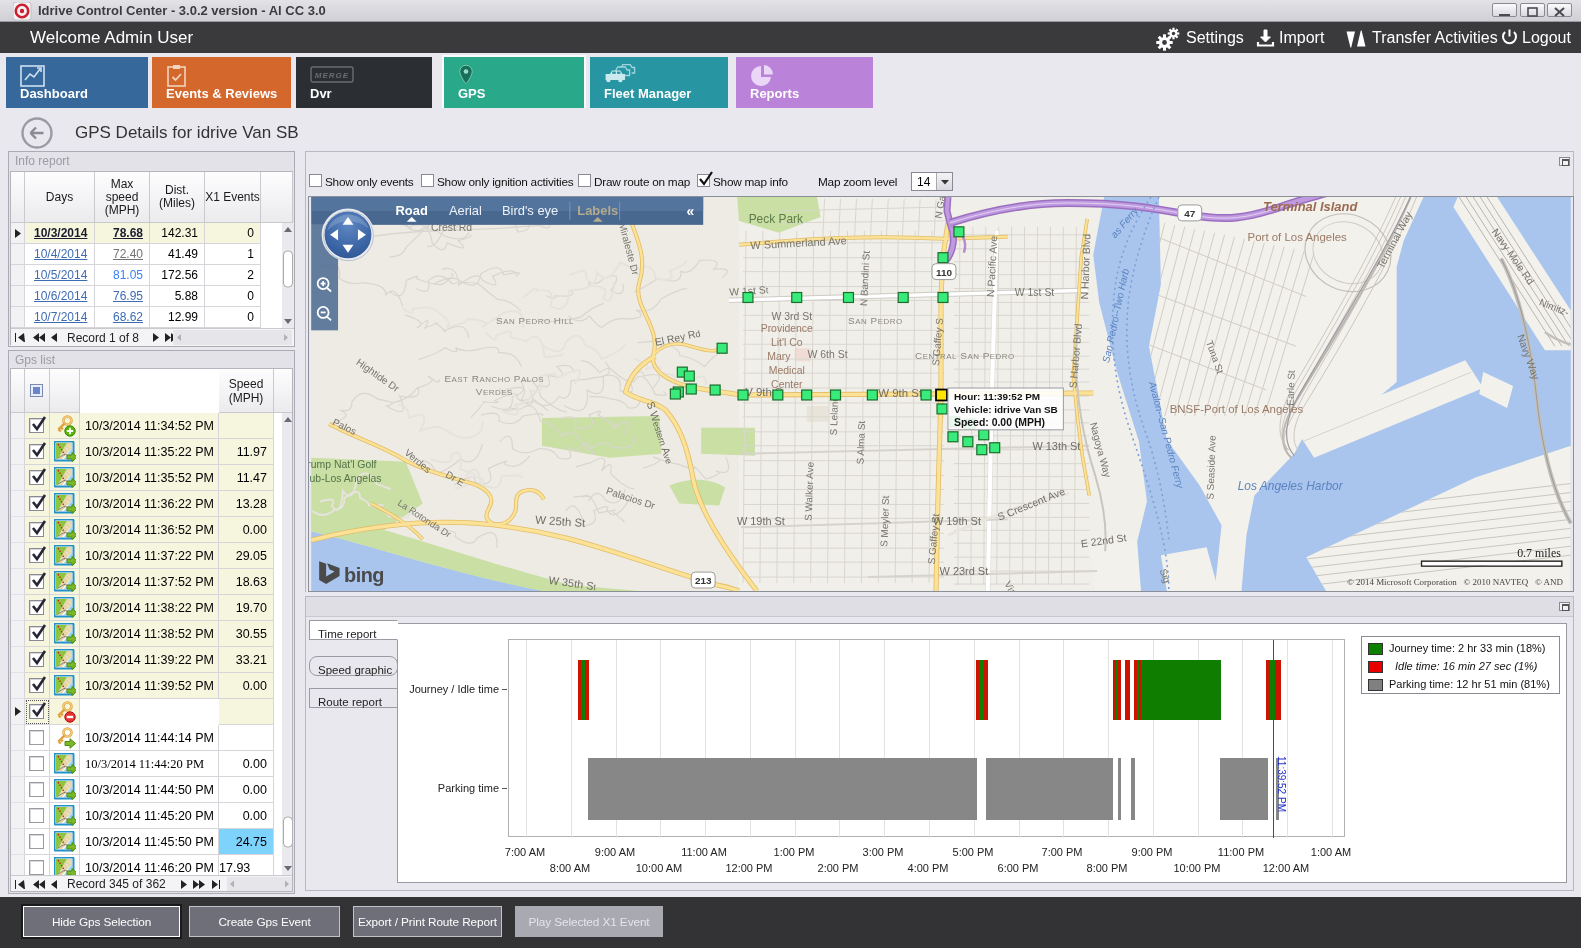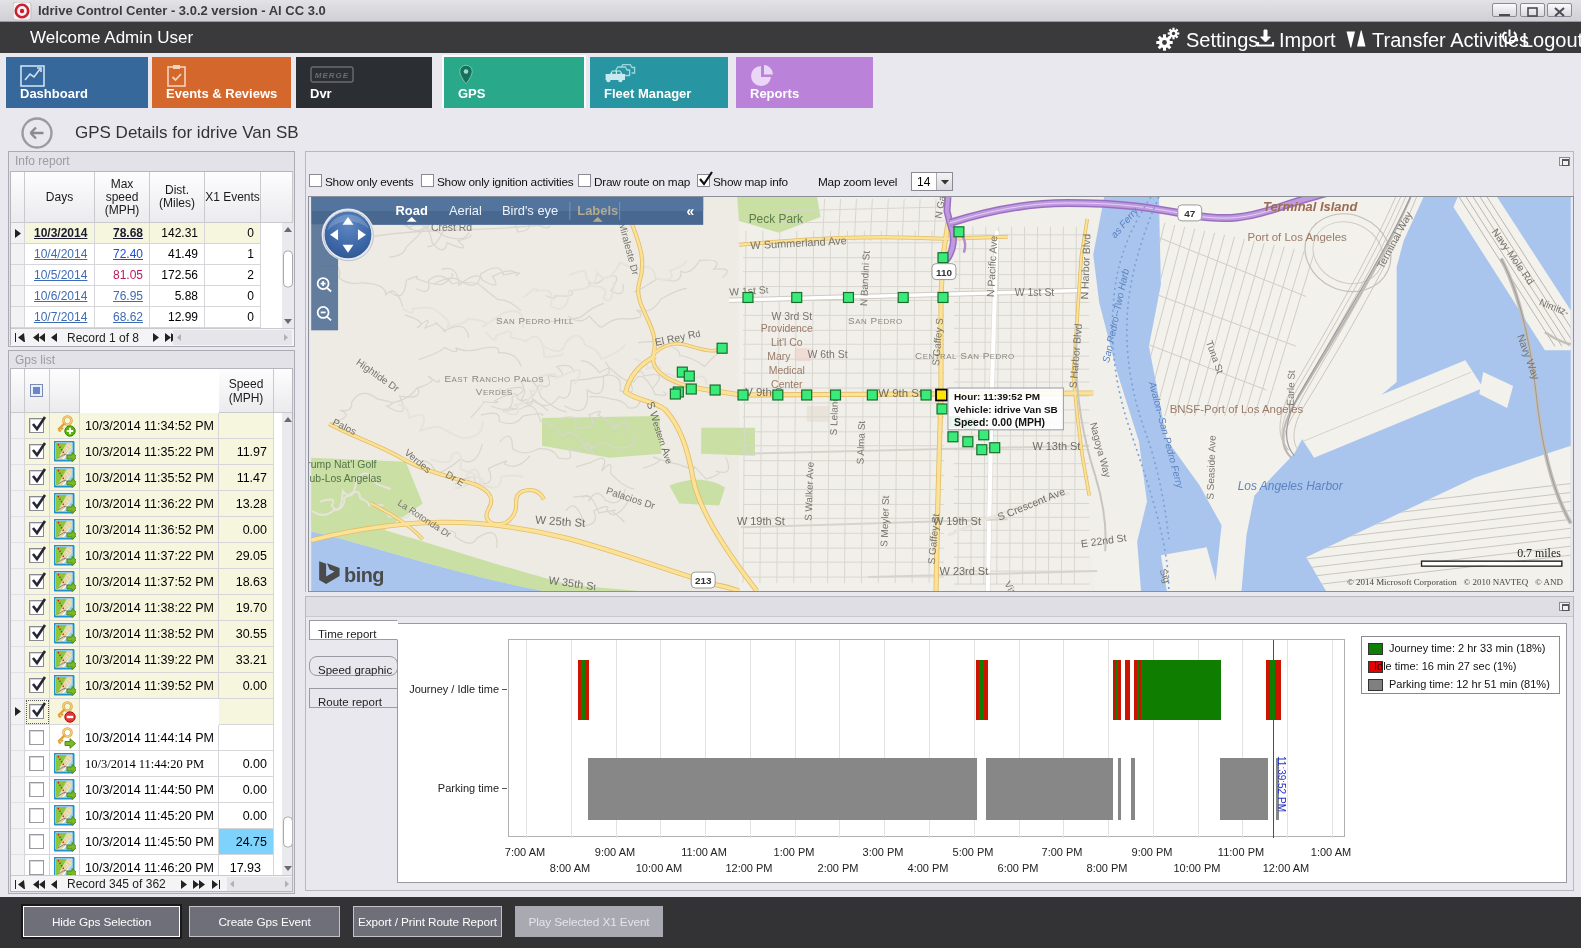--- a/index.html
+++ b/index.html
@@ -5,21 +5,21 @@
 html,body{width:1581px;height:948px;overflow:hidden;}
 body{font-family:"Liberation Sans",sans-serif;background:#e9e8ee;position:relative;}
 .abs{position:absolute;}
 
 #titlebar{left:0;top:0;width:1581px;height:22px;background:linear-gradient(#e3e2e6,#cfcfd5);border-bottom:1px solid #9a9aa2;}
 #titlebar .ttl{position:absolute;left:38px;top:3px;font-size:13px;font-weight:bold;color:#3c3c40;}
 .winbtn{position:absolute;top:3px;width:25px;height:14px;background:linear-gradient(#fbfbfc,#d9d9df);border:1px solid #8a8a94;border-radius:2px;}
 
 #welcome{left:0;top:22px;width:1581px;height:31px;background:#3a3a3c;color:#fff;}
 #welcome .wt{position:absolute;left:30px;top:6px;font-size:17px;}
-.topmenu{position:absolute;top:7px;color:#fff;font-size:20px;}
+.topmenu{position:absolute;top:7px;color:#fff;font-size:16px;}
 
 .tab{position:absolute;top:57px;height:51px;color:#fff;}
 .tab .lbl{position:absolute;left:14px;bottom:7px;font-size:13px;font-weight:bold;}
 .tab svg{position:absolute;left:14px;top:7px;}
 
 #phdr{left:75px;top:123px;font-size:17px;color:#333;}
 
 .panel{background:#e3e2e8;border:1px solid #ababb3;}
 .plabel{position:absolute;left:6px;top:2px;font-size:12px;color:#9b9ba3;}
 .grid{position:absolute;background:#fff;border:1px solid #b5b5bd;}
@@ -182,26 +182,26 @@
       <div class="abs hdrcell" style="left:250px;top:0;width:32px;height:51px;display:flex;align-items:center;justify-content:center;line-height:13px;"></div>
       <div class="abs" style="left:0;top:51px;width:14px;height:21px;border-right:1px solid #d6d6da;border-bottom:1px solid #d6d6da;background:#f2f2f4;"><svg width="8" height="9" style="margin:6px 0 0 3px">
           <path d="M1 0 l6 4.5 L1 9z" fill="#222"></path>
         </svg></div>
       <div class="abs cell" style="left:14px;top:51px;width:70px;height:21px;background:#f6f6de;padding:3px 0 0 9px;"><span style="text-decoration:underline;color:#1b1b30;font-weight:bold;">10/3/2014</span></div>
       <div class="abs cell" style="left:84px;top:51px;width:55px;height:21px;background:#f6f6de;padding:3px 6px 0 0;text-align:right;"><span style="text-decoration:underline;color:#1b1b30;font-weight:bold;">78.68</span></div>
       <div class="abs cell" style="left:139px;top:51px;width:55px;height:21px;background:#f6f6de;padding:3px 6px 0 0;text-align:right;">142.31</div>
       <div class="abs cell" style="left:194px;top:51px;width:56px;height:21px;background:#f6f6de;padding:3px 6px 0 0;text-align:right;">0</div>
       <div class="abs" style="left:0;top:72px;width:14px;height:21px;border-right:1px solid #d6d6da;border-bottom:1px solid #d6d6da;background:#f2f2f4;"></div>
       <div class="abs cell" style="left:14px;top:72px;width:70px;height:21px;background:#fff;padding:3px 0 0 9px;"><span style="text-decoration:underline;color:#3d6cb4;">10/4/2014</span></div>
-      <div class="abs cell" style="left:84px;top:72px;width:55px;height:21px;background:#fff;padding:3px 6px 0 0;text-align:right;"><span style="text-decoration:underline;color:#1d4ed8;">72.40</span></div>
+      <div class="abs cell" style="left:84px;top:72px;width:55px;height:21px;background:#fff;padding:3px 6px 0 0;text-align:right;"><span style="text-decoration:underline;color:#737373;">72.40</span></div>
       <div class="abs cell" style="left:139px;top:72px;width:55px;height:21px;background:#fff;padding:3px 6px 0 0;text-align:right;">41.49</div>
       <div class="abs cell" style="left:194px;top:72px;width:56px;height:21px;background:#fff;padding:3px 6px 0 0;text-align:right;">1</div>
       <div class="abs" style="left:0;top:93px;width:14px;height:21px;border-right:1px solid #d6d6da;border-bottom:1px solid #d6d6da;background:#f2f2f4;"></div>
       <div class="abs cell" style="left:14px;top:93px;width:70px;height:21px;background:#fff;padding:3px 0 0 9px;"><span style="text-decoration:underline;color:#3d6cb4;">10/5/2014</span></div>
-      <div class="abs cell" style="left:84px;top:93px;width:55px;height:21px;background:#fff;padding:3px 6px 0 0;text-align:right;"><span style="color:#be185d;">81.05</span></div>
+      <div class="abs cell" style="left:84px;top:93px;width:55px;height:21px;background:#fff;padding:3px 6px 0 0;text-align:right;"><span style="color:#3b82f6;">81.05</span></div>
       <div class="abs cell" style="left:139px;top:93px;width:55px;height:21px;background:#fff;padding:3px 6px 0 0;text-align:right;">172.56</div>
       <div class="abs cell" style="left:194px;top:93px;width:56px;height:21px;background:#fff;padding:3px 6px 0 0;text-align:right;">2</div>
       <div class="abs" style="left:0;top:114px;width:14px;height:21px;border-right:1px solid #d6d6da;border-bottom:1px solid #d6d6da;background:#f2f2f4;"></div>
       <div class="abs cell" style="left:14px;top:114px;width:70px;height:21px;background:#fff;padding:3px 0 0 9px;"><span style="text-decoration:underline;color:#3d6cb4;">10/6/2014</span></div>
       <div class="abs cell" style="left:84px;top:114px;width:55px;height:21px;background:#fff;padding:3px 6px 0 0;text-align:right;"><span style="text-decoration:underline;color:#3d6cb4;">76.95</span></div>
       <div class="abs cell" style="left:139px;top:114px;width:55px;height:21px;background:#fff;padding:3px 6px 0 0;text-align:right;">5.88</div>
       <div class="abs cell" style="left:194px;top:114px;width:56px;height:21px;background:#fff;padding:3px 6px 0 0;text-align:right;">0</div>
       <div class="abs" style="left:0;top:135px;width:14px;height:21px;border-right:1px solid #d6d6da;border-bottom:1px solid #d6d6da;background:#f2f2f4;"></div>
       <div class="abs cell" style="left:14px;top:135px;width:70px;height:21px;background:#fff;padding:3px 0 0 9px;"><span style="text-decoration:underline;color:#3d6cb4;">10/7/2014</span></div>
       <div class="abs cell" style="left:84px;top:135px;width:55px;height:21px;background:#fff;padding:3px 6px 0 0;text-align:right;"><span style="text-decoration:underline;color:#3d6cb4;">68.62</span></div>
@@ -688,21 +688,21 @@
           </g>
           <g stroke="#cc2222" stroke-width="1.4" stroke-dasharray="1.5,1.5">
             <path d="M4 3 l7 11"></path>
           </g>
           <path d="M4 17 l7-4 6 4" stroke="#888" stroke-width="1" fill="none"></path>
           <g transform="translate(9,9)">
             <path d="M4 5 h5 v-2.5 l5 4.5 -5 4.5 V9 H4z" fill="#7ab829" stroke="#4e8c12" stroke-width="1"></path>
           </g>
         </svg></div>
       <div class="abs cell" style="left:69px;top:486px;width:139px;height:26px;background:#fff;padding:6px 0 0 5px;font-size:12.5px;">10/3/2014 11:46:20 PM</div>
-      <div class="abs cell" style="left:208px;top:486px;width:55px;height:26px;background:#fff;padding:6px 12px 0 0;text-align:right;font-size:12.5px;">17.93</div>
+      <div class="abs cell" style="left:208px;top:486px;width:55px;height:26px;background:#fff;padding:6px 6px 0 0;font-size:12.5px;">17.93</div>
       <div class="abs" style="left:271px;top:44px;width:12px;height:462px;background:#e9e9ee;"><svg width="12" height="462">
           <path d="M6 4 l4 5 h-8z" fill="#6a6a72"></path>
           <rect x="1.5" y="404" width="9" height="30" rx="4" fill="#fff" stroke="#aaa"></rect>
           <path d="M6 458 l-4-5 h8z" fill="#6a6a72"></path>
         </svg></div>
       <div class="abs" style="left:0;top:506px;width:283px;height:17px;background:#f4f4f6;border-top:1px solid #c9c9ce;"><svg width="160" height="17">
           <g fill="#222">
             <path d="M5 4v9l-1 0v-9z M13 4 l-6 4.5 6 4.5z M14 4 v9 l-1 0"></path>
             <path d="M28 4 l-6 4.5 6 4.5z M34 4 l-6 4.5 6 4.5z"></path>
             <path d="M46 4 l-6 4.5 6 4.5z"></path>
@@ -1250,21 +1250,21 @@
       <div class="axlbl" style="left:408px;top:238px;width:64px;text-align:center;">2:00 PM</div>
       <div class="axlbl" style="left:498px;top:238px;width:64px;text-align:center;">4:00 PM</div>
       <div class="axlbl" style="left:588px;top:238px;width:64px;text-align:center;">6:00 PM</div>
       <div class="axlbl" style="left:677px;top:238px;width:64px;text-align:center;">8:00 PM</div>
       <div class="axlbl" style="left:767px;top:238px;width:64px;text-align:center;">10:00 PM</div>
       <div class="axlbl" style="left:856px;top:238px;width:64px;text-align:center;">12:00 AM</div>
       <div class="abs" style="left:963px;top:12px;width:199px;height:58px;border:1px solid #8a8a92;background:#fff;">
         <div class="abs" style="left:6px;top:6px;width:15px;height:12px;background:#0e8000;border:1px solid #333;"></div>
         <div class="abs" style="left:27px;top:5px;font-size:11px;color:#111;white-space:nowrap;">Journey time: 2 hr 33 min (18%)</div>
         <div class="abs" style="left:6px;top:24px;width:15px;height:12px;background:#e80000;border:1px solid #333;"></div>
-        <div class="abs" style="left:12px;top:23px;font-size:11px;color:#111;white-space:nowrap;">Idle time: 16 min 27 sec (1%)</div>
+        <div class="abs" style="left:33px;top:23px;font-size:11px;color:#111;white-space:nowrap;font-style:italic;">Idle time: 16 min 27 sec (1%)</div>
         <div class="abs" style="left:6px;top:42px;width:15px;height:12px;background:#808080;border:1px solid #333;"></div>
         <div class="abs" style="left:27px;top:41px;font-size:11px;color:#111;white-space:nowrap;">Parking time: 12 hr 51 min (81%)</div>
       </div>
     </div>
   </div>
 <div class="abs" id="bottombar">
     <div class="bbtn" style="left:23px;width:157px;padding-top:8px;border:1px solid #fff;box-shadow:0 0 0 2px #1a1a1c;">Hide Gps Selection</div>
     <div class="bbtn" style="left:189px;width:151px;padding-top:8px;">Create Gps Event</div>
     <div class="bbtn" style="left:353px;width:149px;padding-top:8px;">Export / Print Route Report</div>
     <div class="bbtn" style="left:515px;width:148px;padding-top:8px;background:#a9a9b2;color:#e4e4ea;border-color:#a9a9b2;">Play Selected X1 Event</div>

